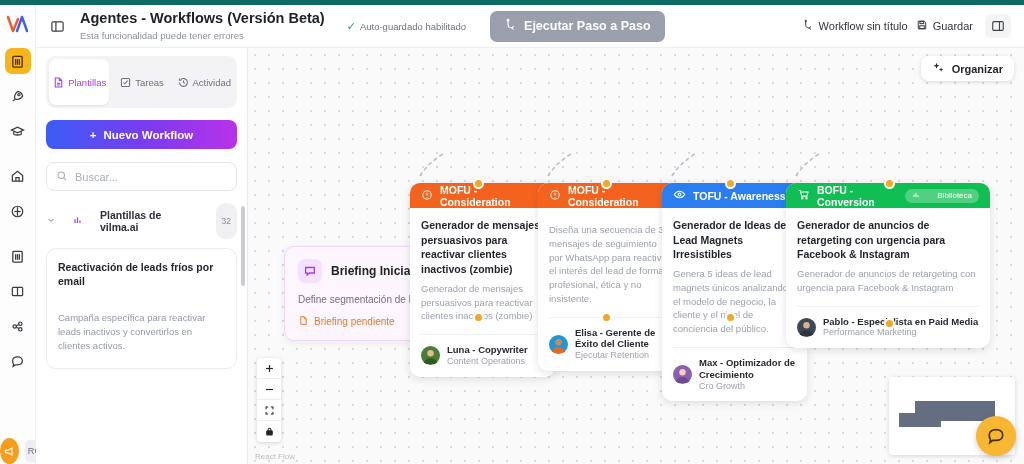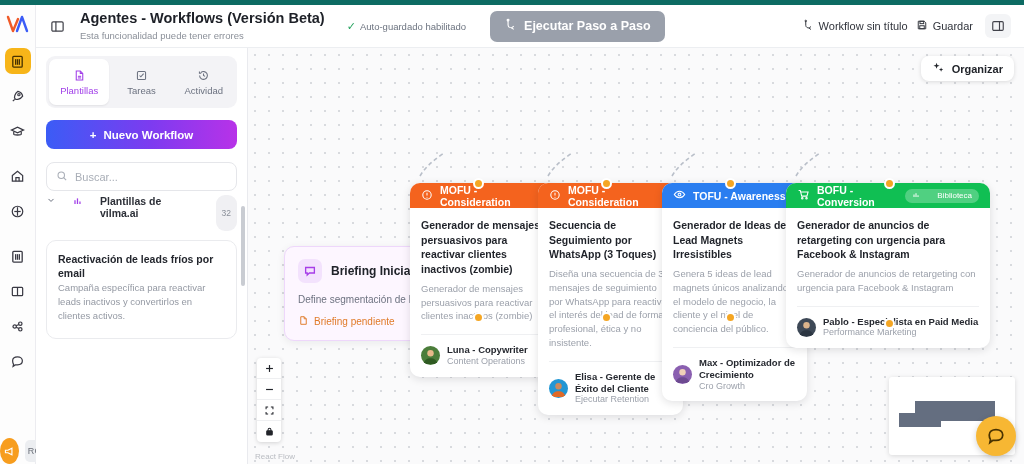--- a/index.html
+++ b/index.html
@@ -84,21 +84,21 @@
   
   .panel {
     position: absolute; top: 48px; left: 36px; width: 212px; height: 416px;
     background: #fff; border-right: 1px solid #e9eaee; z-index: 45;
     display: flex; flex-direction: column; padding: 8px 10px 0 10px;
   }
   .tabs {
     background: #f3f3f6; border-radius: 9px; padding: 3px; display: flex; gap: 2px;
   }
   .tab {
-    flex: 1; height: 46px; border-radius: 7px; display: flex; flex-direction: column;
+    flex: 1; height: 46px; border-radius: 7px; display: flex; flex-direction: row;
     align-items: center; justify-content: center; gap: 3px;
     font-size: 9.5px; color: #6c7280; cursor: pointer;
   }
   .tab.active { background: #ffffff; color: #a13fe8; box-shadow: 0 1px 2px rgba(0,0,0,.07); }
   .tab svg { display: block; }
   .new-wf {
     margin-top: 12px; height: 29px; border-radius: 8px; border: none; cursor: pointer;
     background: linear-gradient(90deg,#3b5cf6 0%,#7d3bf0 55%,#b832e8 100%);
     color: #fff; font-size: 11.5px; font-weight: bold;
     display: flex; align-items: center; justify-content: center; gap: 7px;
@@ -106,34 +106,34 @@
   .search-box {
     margin-top: 13px; height: 29px; border: 1px solid #e5e6ea; border-radius: 8px;
     display: flex; align-items: center; gap: 7px; padding: 0 9px; background:#fff;
   }
   .search-box input {
     border: none; outline: none; font-size: 11px; color: #3b3f47; width: 100%;
     font-family: "Liberation Sans", sans-serif; background: transparent;
   }
   .search-box input::placeholder { color: #a9aeb7; }
   .group-head {
-    margin-top: 4px; display: flex; gap: 16px;
+    margin-top: 12px; display: flex; align-items: center; gap: 16px;
     font-size: 10.5px; font-weight: bold; color: #2d3038; cursor: pointer;
   }
   .group-count {
     background: #f0f0f3; color: #8a8f99; border-radius: 9px;
     font-size: 8.5px; font-weight: normal; padding: 13px 6px;
   }
   .tmpl-list { margin-top: 9px; display: flex; flex-direction: column; gap: 0; overflow: hidden; }
   .tmpl-card {
     border: 1px solid #eaebee; border-radius: 10px; padding: 11px 11px 16px 11px;
     background: #fff; cursor: pointer;
   }
   .tmpl-title { font-size: 10.5px; font-weight: bold; color: #23262d; line-height: 1.38; }
-  .tmpl-desc { font-size: 9.5px; color: #9499a3; line-height: 1.45; margin-top: 0; }
+  .tmpl-desc { font-size: 9.5px; color: #9499a3; line-height: 1.45; margin-top: 22px; }
   .panel-scroll {
     position: absolute; right: 2px; top: 158px; width: 4px; height: 80px;
     background: #c9ccd2; border-radius: 3px;
   }
 
   
   .canvas {
     position: absolute; top: 48px; left: 248px; width: 776px; height: 416px;
     background-color: #fafafb;
     background-image: radial-gradient(#d8dade 1px, transparent 1px);
@@ -521,21 +521,20 @@
         <span>
           <svg width="12" height="12" viewBox="0 0 16 16" fill="none" stroke="#fff" stroke-width="1.4">
             <circle cx="8" cy="8" r="5.6"></circle>
               <line x1="8" y1="5" x2="8" y2="8.6"></line>
               <circle cx="8" cy="11" r=".7" fill="#fff" stroke="none"></circle>
           </svg>
         </span>
         <span>MOFU - Consideration</span>
       </div>
       <div class="node-body">
-        <div class="node-title">Secuencia de Seguimiento por WhatsApp (3 Toques)</div>
         <div class="node-desc">Diseña una secuencia de 3 mensajes de seguimiento por WhatsApp para reactivar el interés del lead de forma profesional, ética y no insistente.</div>
         <div class="node-agent">
           <div class="agent-av" style="background:#2196d4;">
             <svg width="19" height="19" viewBox="0 0 20 20">
                 <circle cx="10" cy="7.6" r="3.4" fill="#c98a5e"></circle>
                 <path d="M3 19 c0-4 3.4-6 7-6 s7 2 7 6 Z" fill="#e06a28"></path>
               </svg>
           </div>
           <div>
             <div class="agent-name">Elisa - Gerente de Éxito del Cliente</div>

